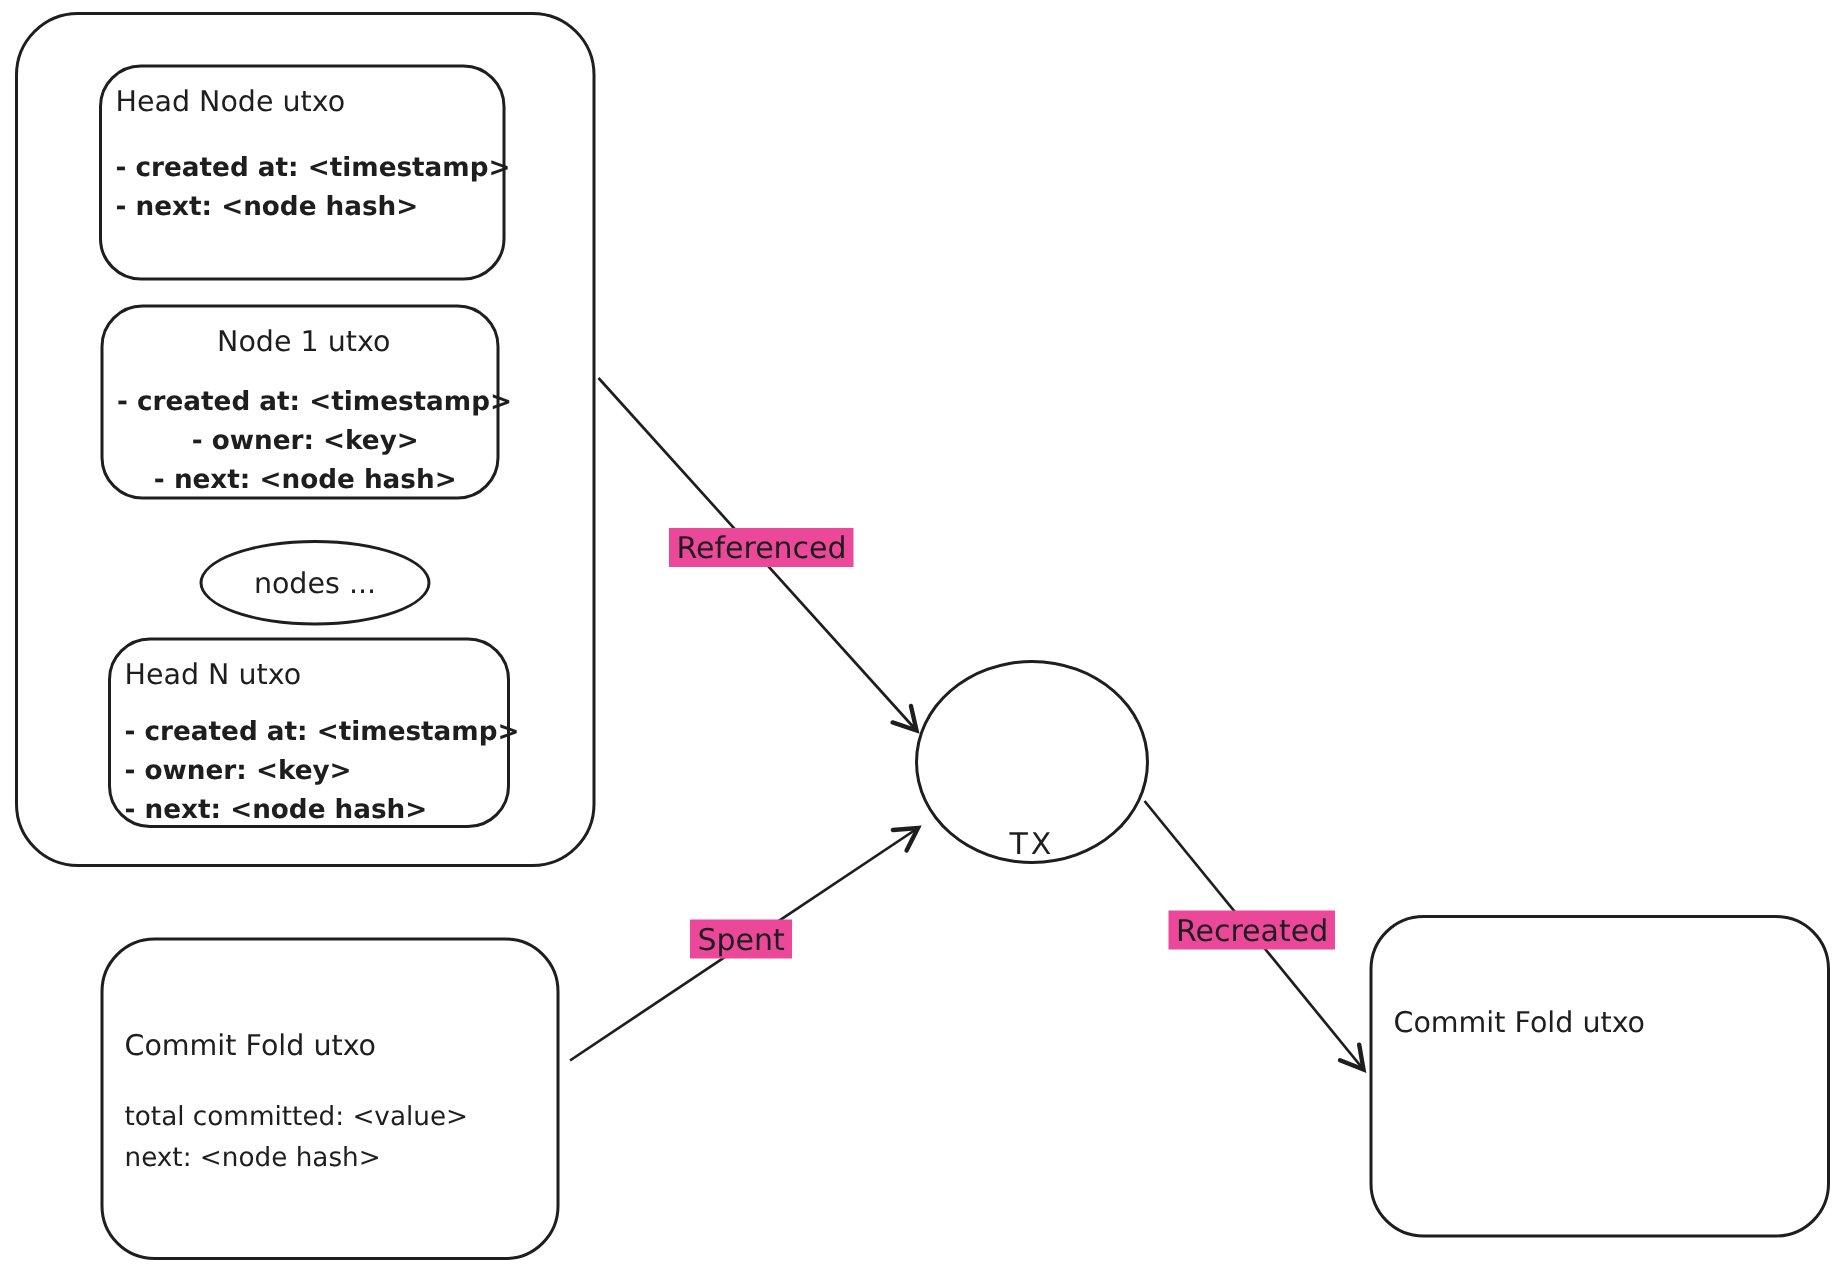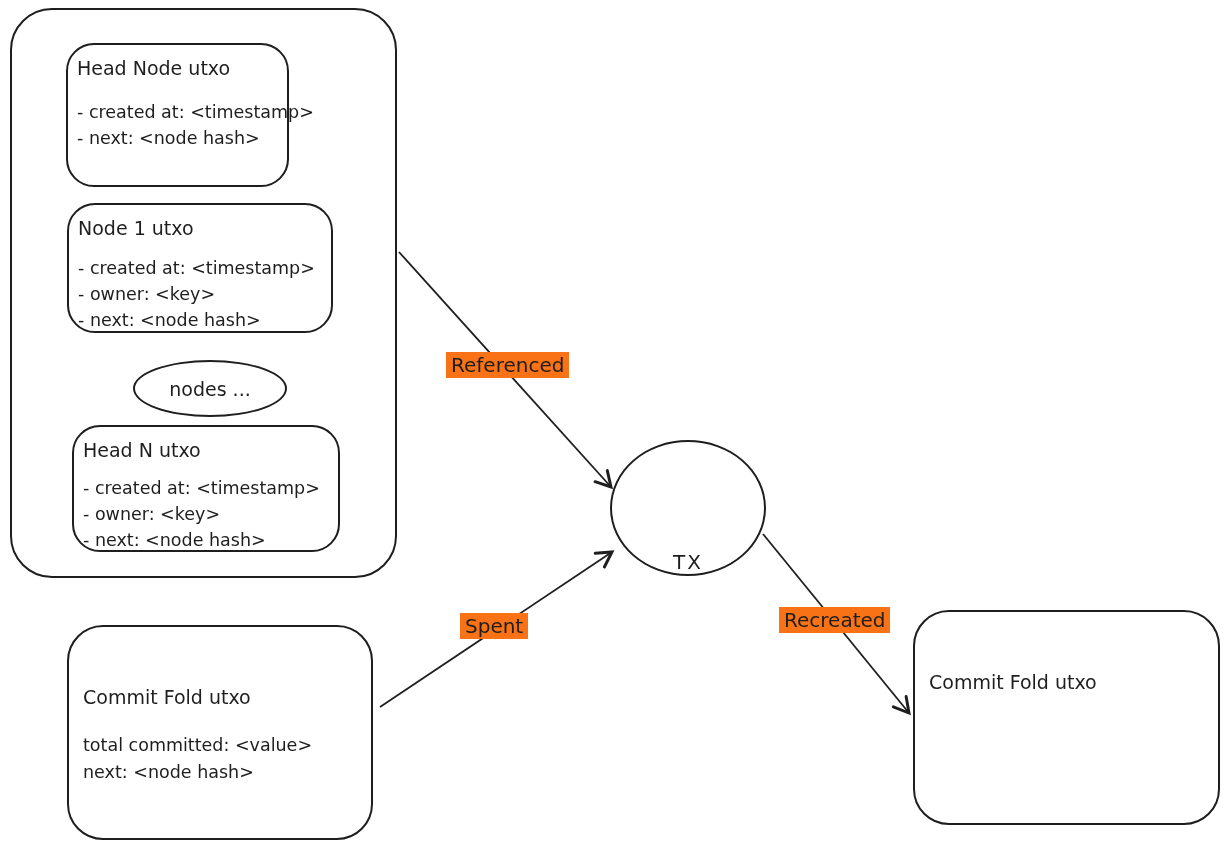--- a/index.html
+++ b/index.html
@@ -49,42 +49,42 @@
     white-space: nowrap;
   }
   .box-fields {
     position: absolute;
     left: 9px;
     right: 2px;
     font-size: 17.5px;
     line-height: 26px;
     white-space: nowrap;
   }
-  .node-fields { top: 54px; }
+  .node-fields { top: 54px; font-weight: bold; }
   .commit-title { top: 58px; left: 14px; }
   .commit-fields { top: 105px; left: 14px; line-height: 27px; }
   .ellipse {
     border-radius: 50%;
     display: flex;
     align-items: center;
     justify-content: center;
     font-size: 19px;
   }
   .tx-circle {
     border-radius: 50%;
     display: flex;
     align-items: flex-end;
     justify-content: center;
     font-size: 20px;
     letter-spacing: 2px;
   }
   .edge-label {
     position: absolute;
     z-index: 3;
-    background: #f97316;
+    background: #ec4899;
     font-size: 20px;
     line-height: 22px;
     padding: 2px 5px;
     white-space: nowrap;
   }
 </style>
 </head>
 <body>
 
 <div class="canvas">
@@ -95,29 +95,29 @@
         <polyline points="2,1.5 10,6 2,10.5" fill="none" stroke="#1e1e1e" stroke-width="1.6" stroke-linecap="round"></polyline>
       </marker>
     </defs>
     <line x1="399" y1="252" x2="611" y2="487" stroke="#1e1e1e" stroke-width="1.8" marker-end="url(#arrowhead)"></line>
     <line x1="380" y1="707" x2="612" y2="552" stroke="#1e1e1e" stroke-width="1.8" marker-end="url(#arrowhead)"></line>
     <line x1="763" y1="534" x2="909" y2="713" stroke="#1e1e1e" stroke-width="1.8" marker-end="url(#arrowhead)"></line>
   </svg>
 
   <div class="shape group-box" style="left:10px; top:8px; width:387px; height:570px;"></div>
 
-  <div class="shape node-box" style="left:66px; top:43px; width:223px; height:144px;">
+  <div class="shape node-box" style="left:66px; top:43px; width:271px; height:144px;">
     <div class="box-title">Head Node utxo</div>
     <div class="box-fields node-fields">
       <div>- created at: &lt;timestamp&gt;</div>
       <div>- next: &lt;node hash&gt;</div>
     </div>
   </div>
 
-  <div class="shape node-box" style="left:67px; top:203px; width:266px; height:130px;">
+  <div class="shape node-box" style="left:67px; top:203px; width:266px; height:130px;text-align:center;">
     <div class="box-title">Node 1 utxo</div>
     <div class="box-fields node-fields" style="top:50px;">
       <div>- created at: &lt;timestamp&gt;</div>
       <div>- owner: &lt;key&gt;</div>
       <div>- next: &lt;node hash&gt;</div>
     </div>
   </div>
 
   <div class="shape ellipse" style="left:133px; top:360px; width:154px; height:57px;">
     <span>nodes ...</span>

